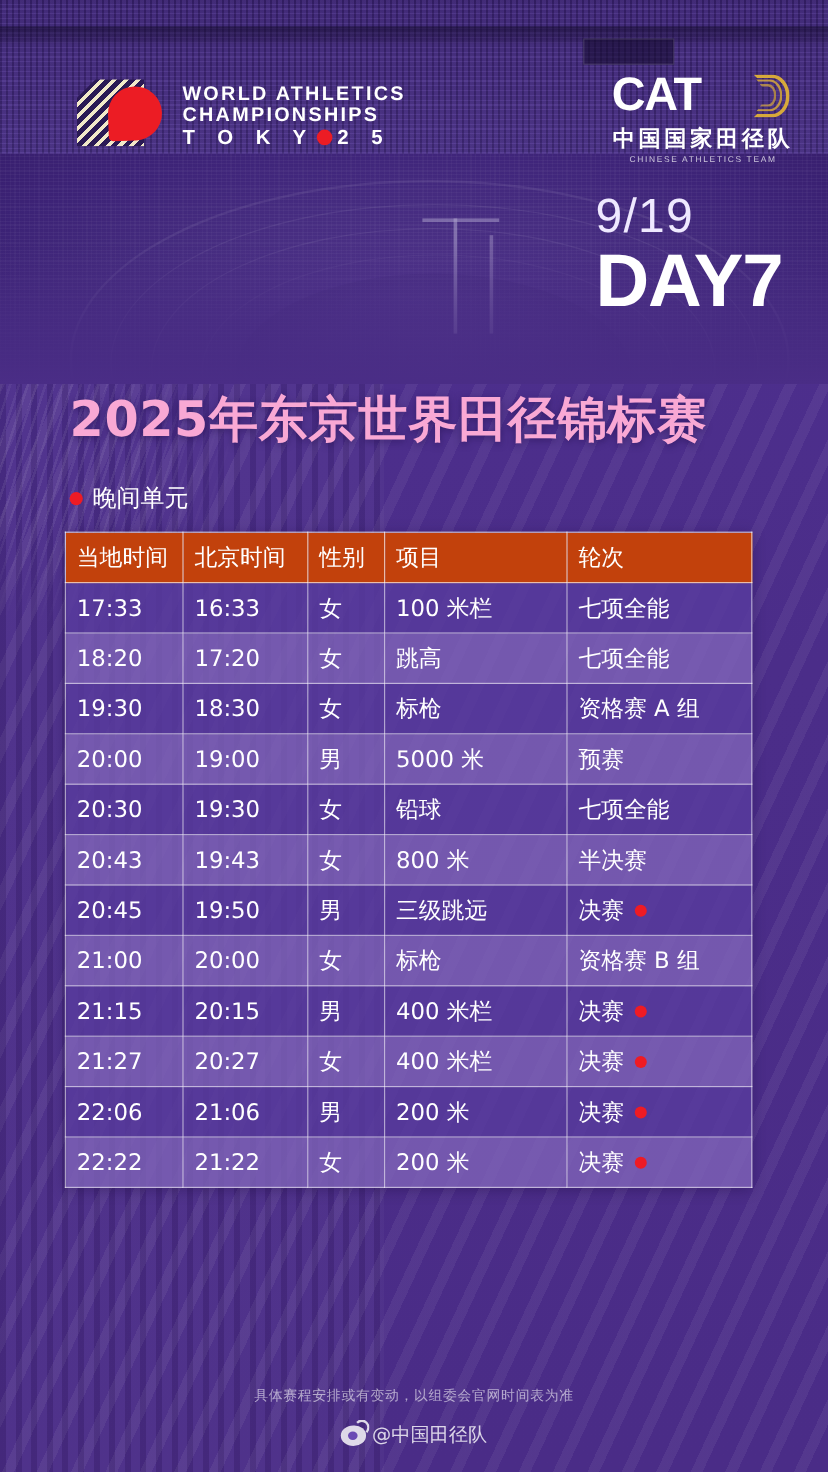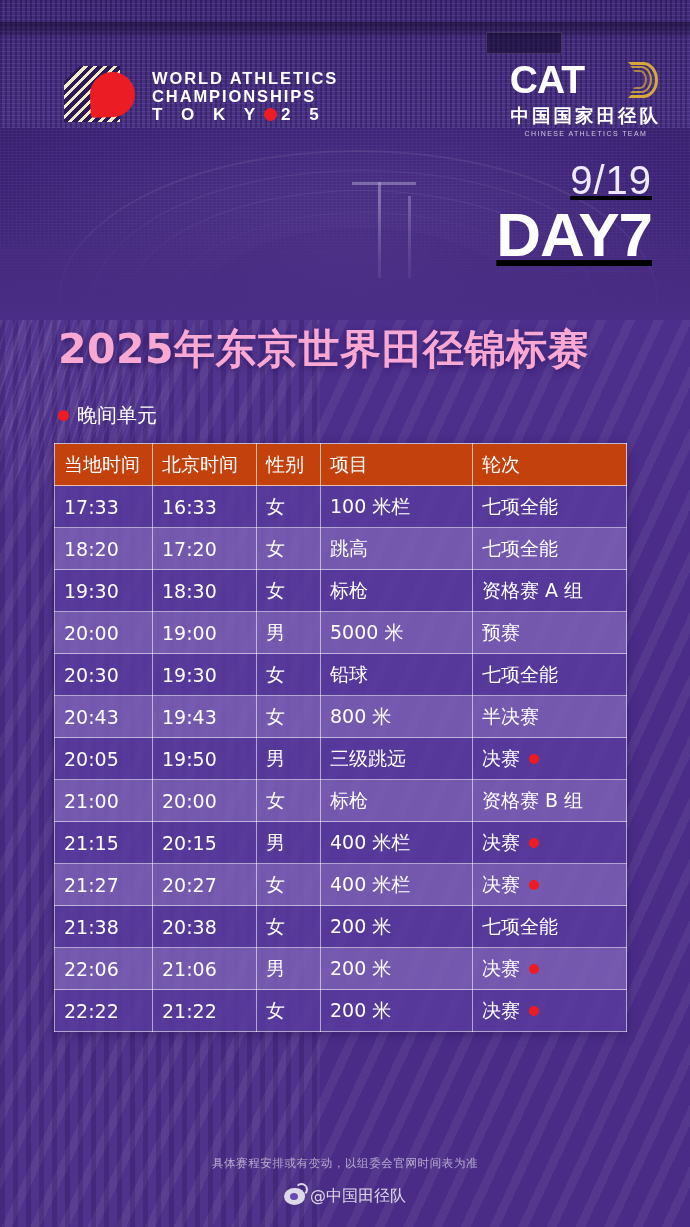--- a/index.html
+++ b/index.html
@@ -135,21 +135,21 @@
     position:absolute; right:4px; top:2px; width:30px; height:36px;
     border:3px solid #d7a93b; border-radius:0 50% 50% 0/0 50% 50% 0;
     border-left-color:transparent;
   }
   .cat-swirl i:nth-child(2){ right:10px; top:6px; width:22px; height:27px; border-width:2.5px; opacity:.85;}
   .cat-swirl i:nth-child(3){ right:15px; top:10px; width:14px; height:19px; border-width:2px; opacity:.7;}
   .cat-cn{ color:#fff; font-size:18.5px; font-weight:700; letter-spacing:3px; margin-top:1px;}
   .cat-en{ color:rgba(255,255,255,.72); font-size:7px; letter-spacing:1.4px; margin-top:2px;}
 
   
-  .day-block{ position:absolute; right:38px; top:160px; text-align:right; z-index:6;text-decoration:underline; }
+  .day-block{ position:absolute; right:38px; top:160px; text-align:left; z-index:6; }
   .day-date{ color:#efe9ff; font-size:40px; font-weight:300; letter-spacing:1px; line-height:1; font-family:"Liberation Sans",sans-serif;}
   .day-num{ color:#fff; font-size:62px; font-weight:800; letter-spacing:-1px; line-height:1.06; margin-top:2px;}
 
   
   .main-title{
     position:absolute; left:58px; top:322px; z-index:6;
     color:#f9a8d4; font-size:41px; font-weight:800; letter-spacing:.5px;
     font-family:"DejaVu Sans","Liberation Sans",sans-serif;
     text-shadow:0 2px 6px rgba(30,12,70,.5);
   }
@@ -343,21 +343,21 @@
         <td><span>七项全能</span></td>
       </tr>
       <tr>
         <td>20:43</td>
         <td>19:43</td>
         <td>女</td>
         <td>800 米</td>
         <td><span>半决赛</span></td>
       </tr>
       <tr>
-        <td>20:05</td>
+        <td>20:45</td>
         <td>19:50</td>
         <td>男</td>
         <td>三级跳远</td>
         <td><span>决赛</span><span class="final-dot"></span></td>
       </tr>
       <tr>
         <td>21:00</td>
         <td>20:00</td>
         <td>女</td>
         <td>标枪</td>
@@ -371,27 +371,20 @@
         <td><span>决赛</span><span class="final-dot"></span></td>
       </tr>
       <tr>
         <td>21:27</td>
         <td>20:27</td>
         <td>女</td>
         <td>400 米栏</td>
         <td><span>决赛</span><span class="final-dot"></span></td>
       </tr>
       <tr>
-        <td>21:38</td>
-        <td>20:38</td>
-        <td>女</td>
-        <td>200 米</td>
-        <td><span>七项全能</span></td>
-      </tr>
-      <tr>
         <td>22:06</td>
         <td>21:06</td>
         <td>男</td>
         <td>200 米</td>
         <td><span>决赛</span><span class="final-dot"></span></td>
       </tr>
       <tr>
         <td>22:22</td>
         <td>21:22</td>
         <td>女</td>

